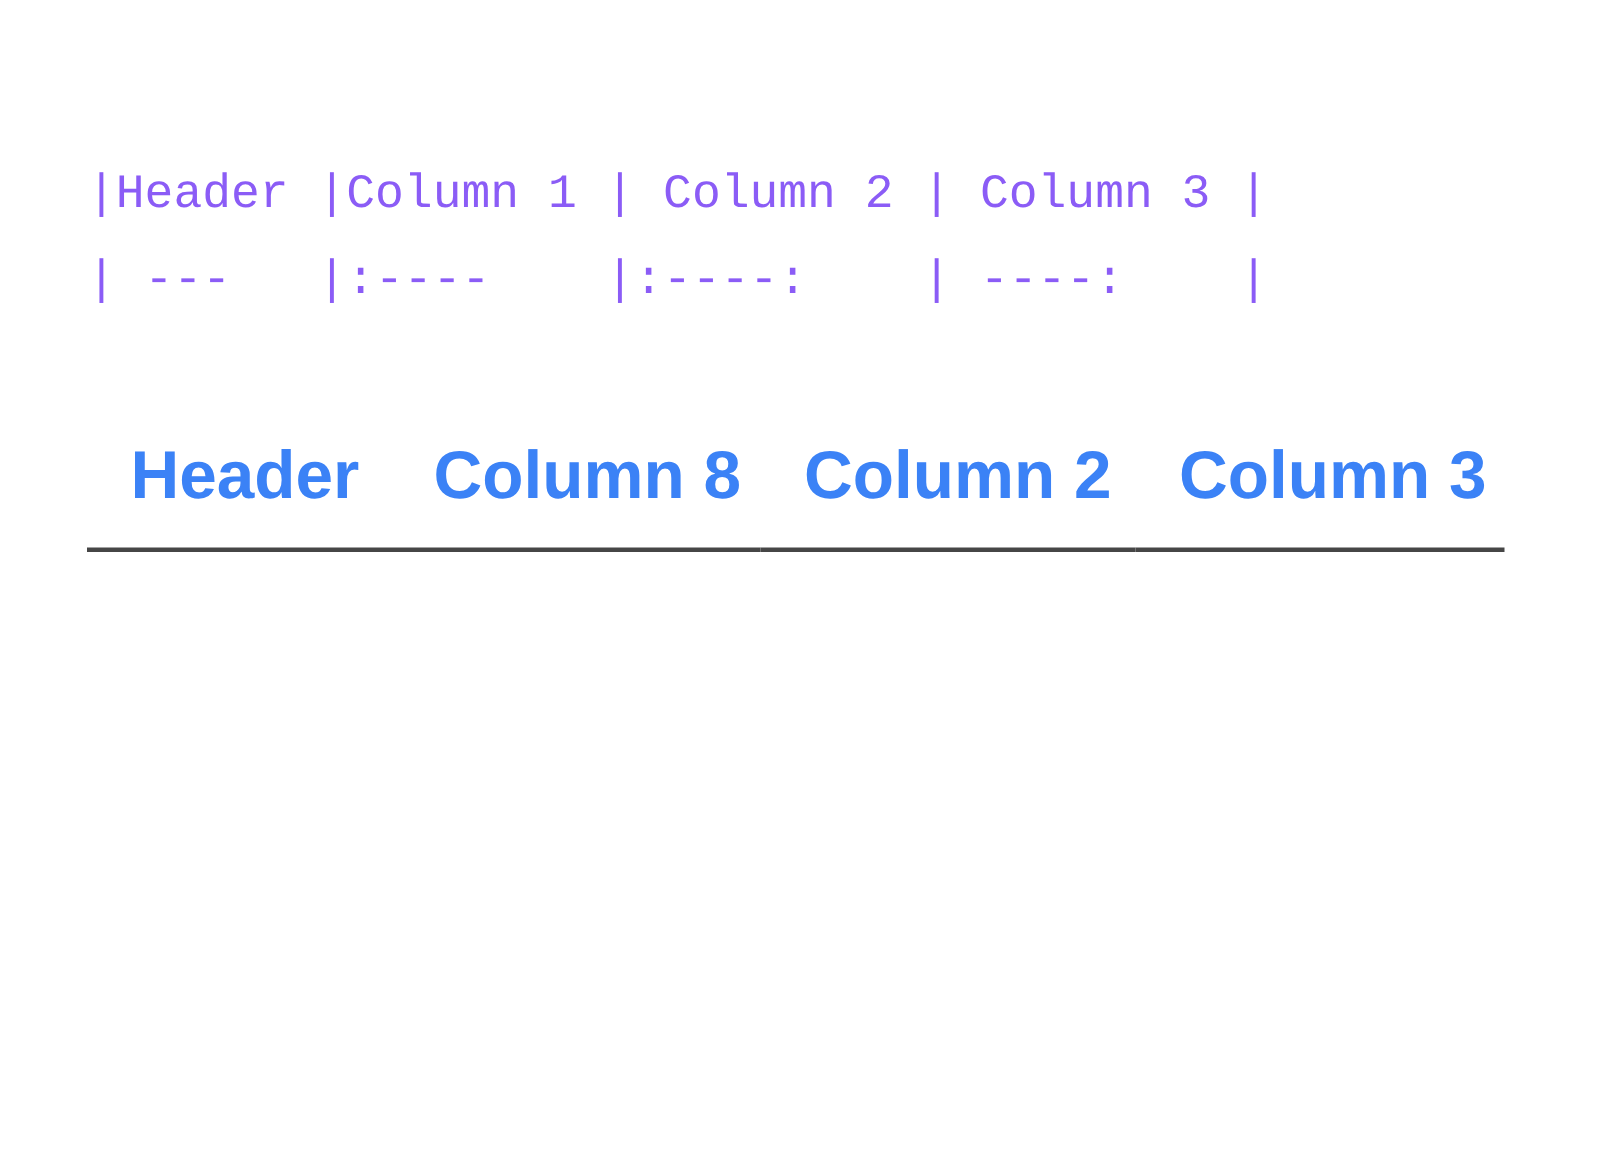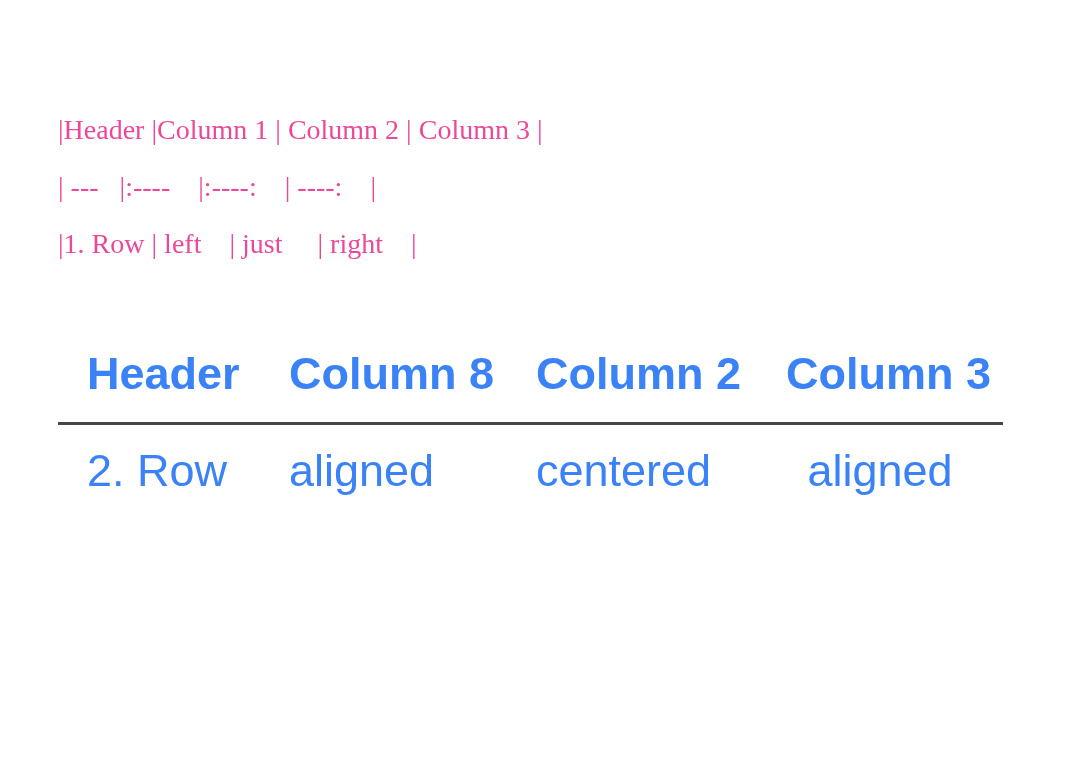--- a/index.html
+++ b/index.html
@@ -11,24 +11,24 @@
     width: 1080px;
     height: 776px;
     overflow: hidden;
     font-family: "Liberation Sans", "DejaVu Sans", sans-serif;
     color: #000000;
   }
 
   
   .codeblock {
     margin: 101px 0 0 58px;
-    font-family: Liberation Serif, serif;
-    font-size: 28px;
+    font-family: Liberation Mono, monospace;
+    font-size: 32px;
     line-height: 57px;
-    color: #ec4899;
+    color: #8b5cf6;
   }
   .code-line {
     white-space: pre;
   }
 
   
   table.md-table {
     table-layout: fixed;
     border-collapse: collapse;
     width: 945px;
@@ -65,39 +65,32 @@
   .al-left   { text-align: left; }
   .al-center { text-align: left; }
   .al-right  { text-align: center; }
 </style>
 </head>
 <body>
 
 <div class="codeblock">
   <div class="code-line">|Header |Column 1 | Column 2 | Column 3 |</div>
   <div class="code-line">| ---   |:----    |:----:    | ----:    |</div>
-  <div class="code-line">|1. Row | left    | just     | right    |</div>
 </div>
 
 <table class="md-table">
   <colgroup>
     <col class="c1">
       <col class="c2">
       <col class="c3">
       <col class="c4">
   </colgroup>
   <thead>
     <tr>
       <th class="al-left">Header</th>
       <th class="al-left">Column 8</th>
       <th class="al-center">Column 2</th>
       <th class="al-right">Column 3</th>
     </tr>
   </thead>
   <tbody>
-    <tr>
-      <td class="al-left">2. Row</td>
-      <td class="al-left">aligned</td>
-      <td class="al-center">centered</td>
-      <td class="al-right">aligned</td>
-    </tr>
   </tbody>
 </table>
 
 </body></html>

